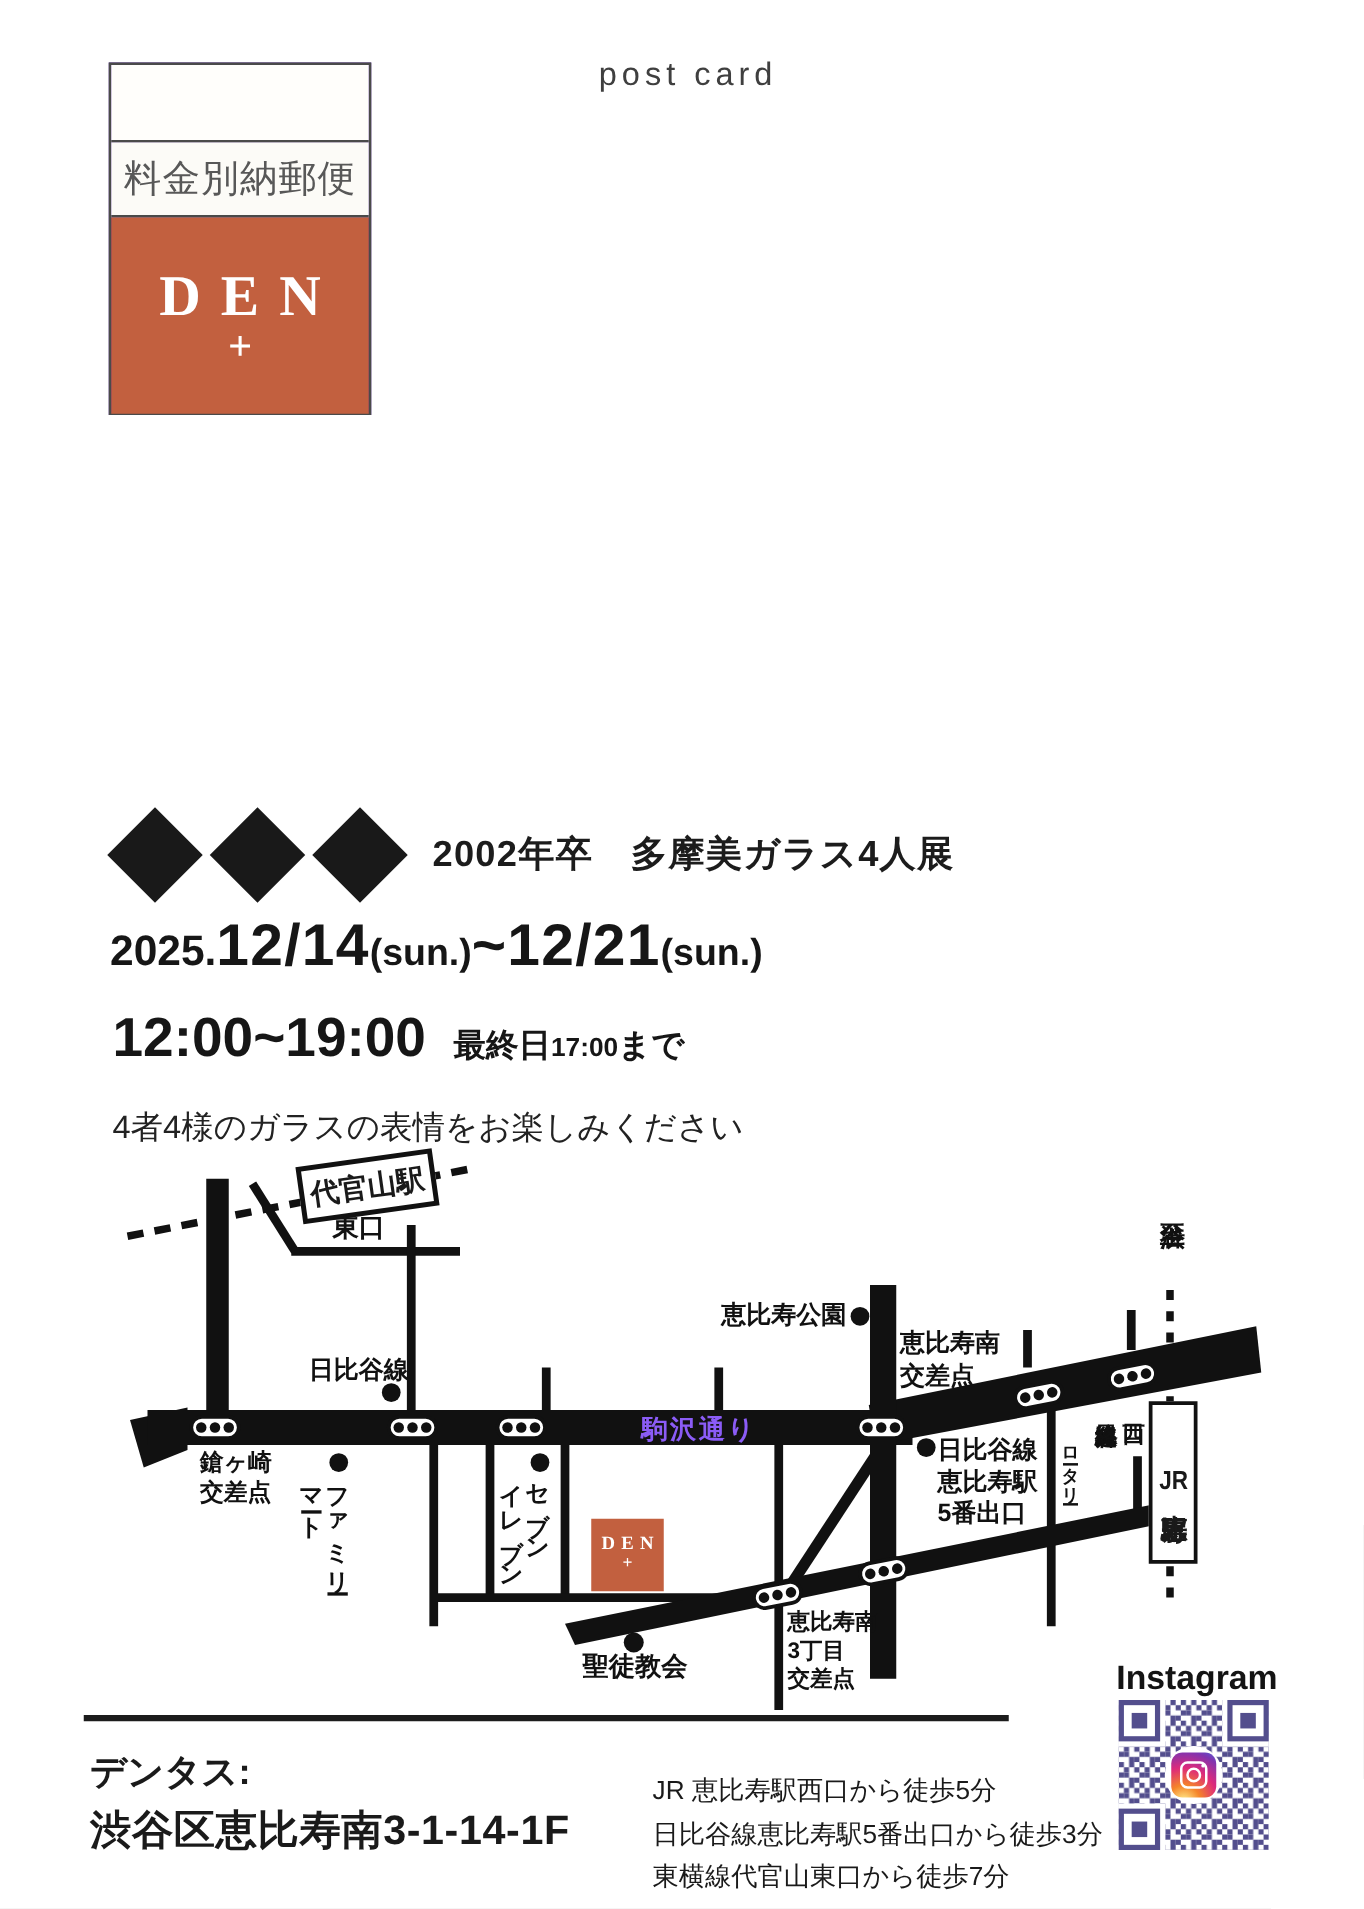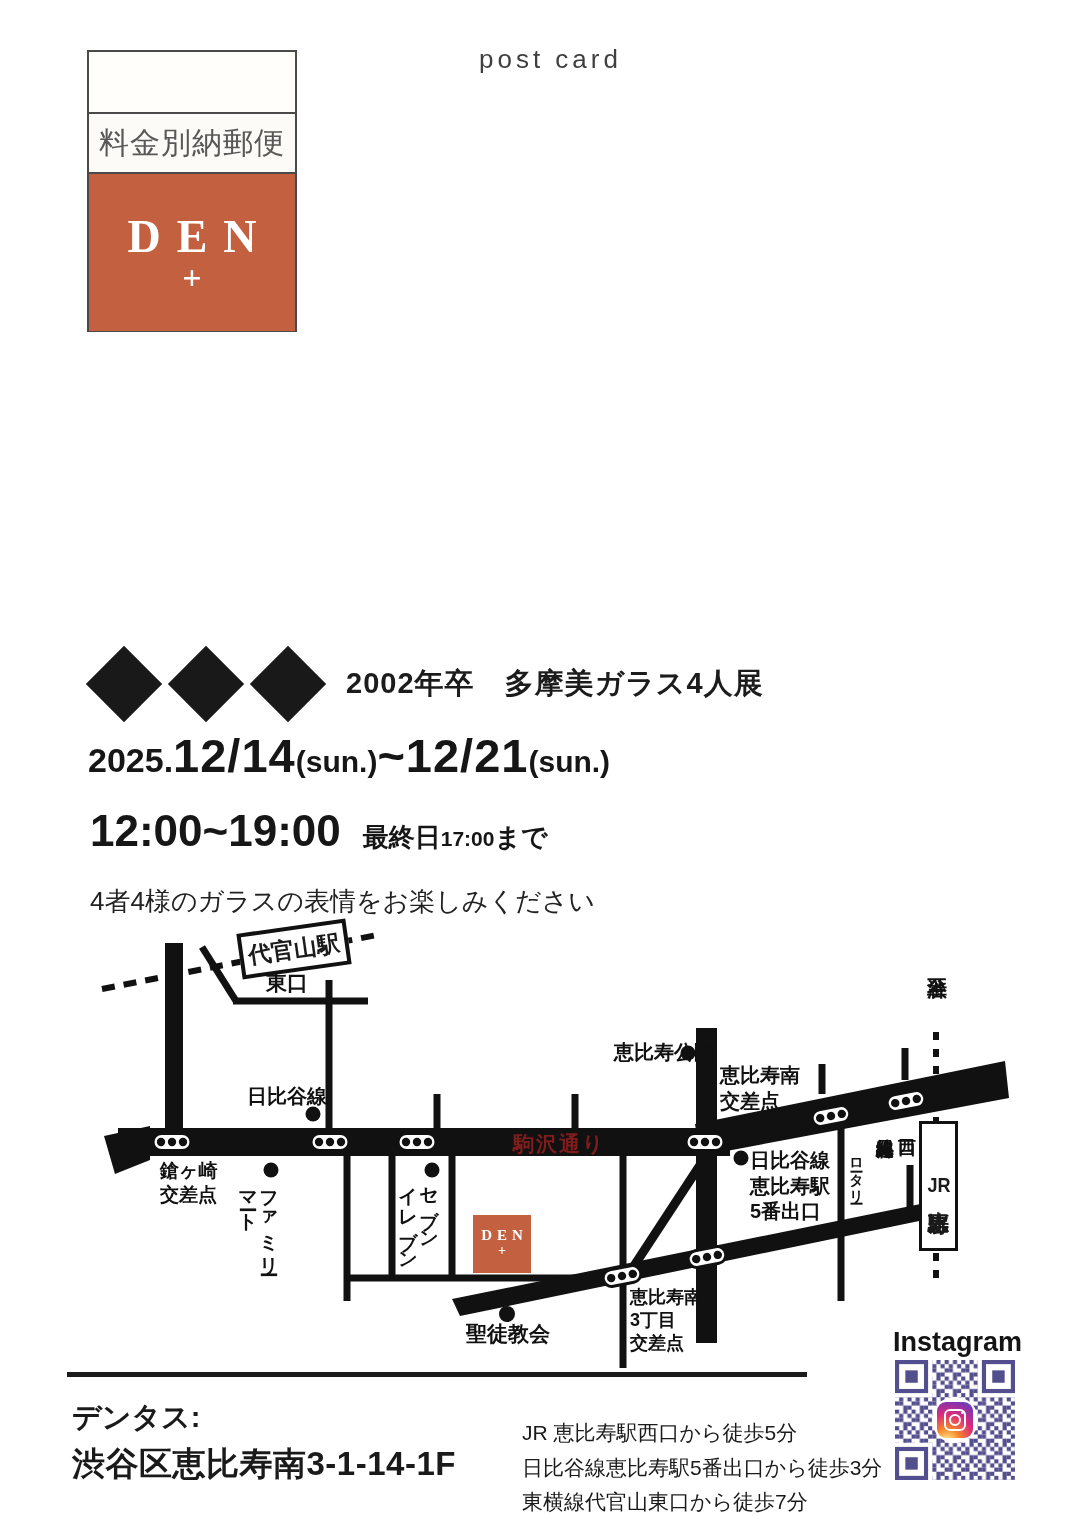--- a/index.html
+++ b/index.html
@@ -32,21 +32,21 @@
   .note-gap{display:inline-block;width:22px;}
   .tagline{left:90px;top:884px;font-size:26px;font-weight:500;color:#222;}
 
   
   .mlab{position:absolute;font-weight:700;color:#111;line-height:1.28;}
   .pre{white-space:pre-line;}
   .vtext{writing-mode:vertical-rl;text-orientation:mixed;}
   .daikanyama-box{left:239px;top:926px;width:110px;height:46px;border:4px solid #111;background:#fff;
                   transform:rotate(-8deg);display:flex;align-items:center;justify-content:center;
                   font-size:23px;font-weight:700;box-sizing:border-box;}
-  .komazawa{color:#7f1d1d;letter-spacing:2px;padding-left:19px;}
+  .komazawa{color:#8b5cf6;letter-spacing:2px;padding-left:19px;}
   .jr-box{left:919px;top:1121px;width:39px;height:130px;border:3.5px solid #111;background:#fff;box-sizing:border-box;
           display:flex;align-items:center;justify-content:center;}
   .jr-inner{writing-mode:vertical-rl;text-orientation:upright;font-size:21px;font-weight:700;letter-spacing:1px;}
   .jr-prefix{text-combine-upright:all;}
   .den-map{left:473px;top:1215px;width:58px;height:58px;background:#c2603f;color:#fff;text-align:center;
            font-family:"Liberation Serif",serif;}
   .den-map-name{padding-top:12px;font-size:15px;font-weight:700;letter-spacing:5px;text-indent:5px;}
   .den-map-plus{font-size:14px;font-weight:700;line-height:1;}
 
   
@@ -188,21 +188,21 @@
   </div>
   <div class="abs mlab" style="left:266px;top:970px;font-size:21px;">東口</div>
   <div class="abs mlab" style="left:247px;top:1084px;font-size:20px;">日比谷線</div>
   <div class="abs mlab pre" style="left:160px;top:1159px;font-size:19px;">鎗ヶ崎
 交差点</div>
   <div class="abs mlab pre vtext" style="left:238px;top:1178px;font-size:19px;line-height:21px;">ファミリー
 マート</div>
   <div class="abs mlab pre vtext" style="left:398px;top:1174px;font-size:19px;line-height:21px;">セブン
 イレブン</div>
   <div class="abs mlab komazawa" style="left:494px;top:1131px;font-size:21px;">駒沢通り</div>
-  <div class="abs mlab" style="left:577px;top:1040px;font-size:20px;margin-left:37px;">恵比寿公園</div>
+  <div class="abs mlab" style="left:577px;top:1040px;font-size:20px;">恵比寿公園</div>
   <div class="abs mlab pre" style="left:720px;top:1063px;font-size:20px;">恵比寿南
 交差点</div>
   <div class="abs mlab pre" style="left:750px;top:1148px;font-size:20px;">日比谷線
 恵比寿駅
 5番出口</div>
   <div class="abs mlab vtext" style="left:847px;top:1148px;font-size:14px;">ロータリー</div>
   <div class="abs mlab pre vtext" style="left:874px;top:1125px;font-size:18px;line-height:22px;">西口
 日比谷線連絡</div>
   <div class="abs jr-box">
     <div class="jr-inner"><span class="jr-prefix">JR</span><span>恵比寿駅</span></div>

